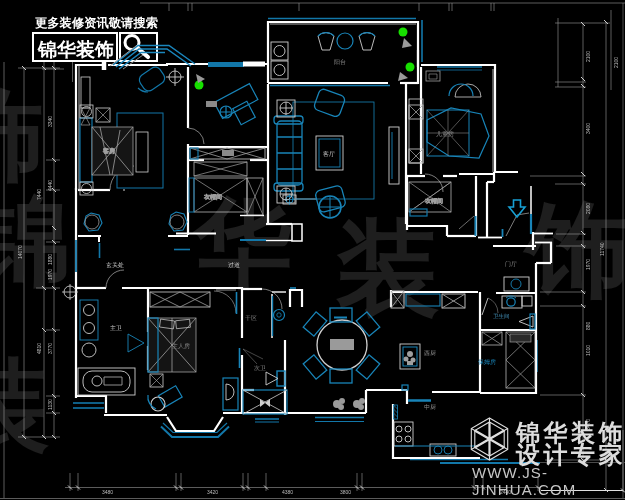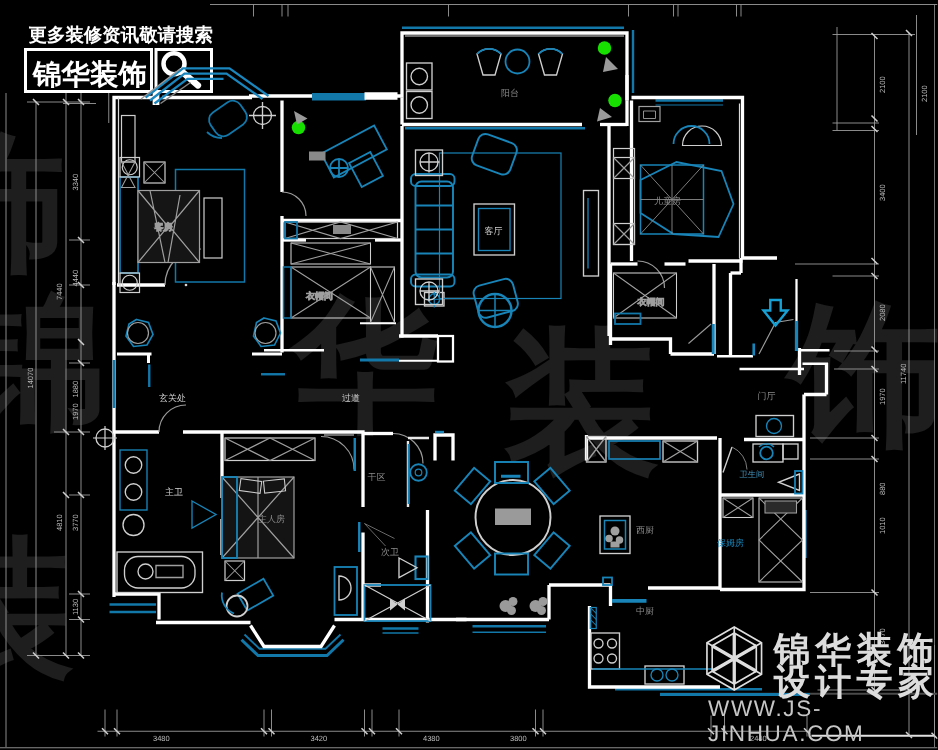--- a/index.html
+++ b/index.html
@@ -528,21 +528,21 @@
 
 <circle cx="70" cy="292" r="6" fill="none" stroke="#cfcfcf" stroke-width="0.9"></circle>
 <path d="M70 284v16M62 292h16" stroke="#cfcfcf" stroke-width="0.8" fill="none"></path>
 <rect x="426" y="71" width="14" height="10" fill="none" stroke="#9f9f9f" stroke-width="0.8"></rect>
 <path d="M429 74h8v5h-8z" fill="none" stroke="#9f9f9f" stroke-width="0.6"></path>
 
 <text x="106" y="267" class="lblw">玄关处</text>
 <text x="228" y="267" class="lblw">过道</text>
 </svg>
 
-<div style="position:absolute;left:0;top:0;width:200px;height:70px">
+<div style="position:absolute;left:16px;top:0;width:200px;height:70px">
 <svg width="200" height="70">
 <text x="19" y="27" fill="#fff" font-size="12.3" font-weight="bold">更多装修资讯敬请搜索</text>
 <rect x="17" y="33" width="84" height="28" fill="#000" stroke="#fff" stroke-width="2"></rect>
 <text x="22" y="56" fill="#fff" font-size="19" font-weight="bold" font-family="Liberation Serif,serif">锦华装饰</text>
 <rect x="104" y="33" width="37" height="28" fill="#000" stroke="#fff" stroke-width="2"></rect>
 <circle cx="116" cy="42.5" r="7" stroke="#fff" stroke-width="3" fill="none"></circle>
 <line x1="121" y1="47.5" x2="132" y2="57" stroke="#fff" stroke-width="4.2" stroke-linecap="round"></line>
 <g stroke="#1a86bd" stroke-width="1.5" fill="none">
 <path d="M97 65L122 45.5H153L179 64"></path>
 <path d="M100 67L123 49H151L175 66"></path>

